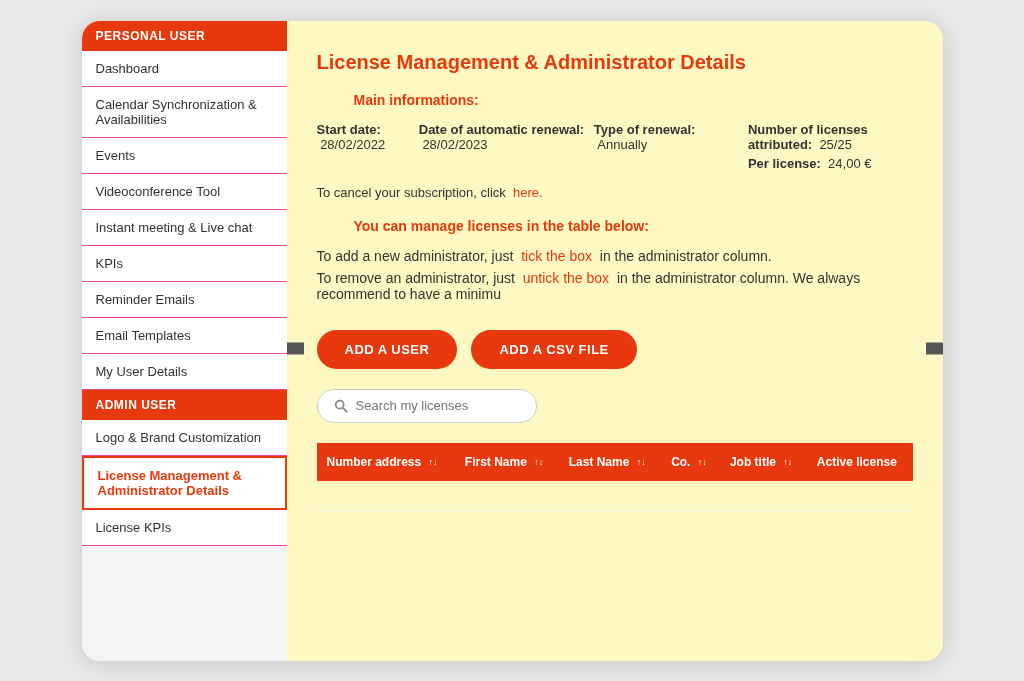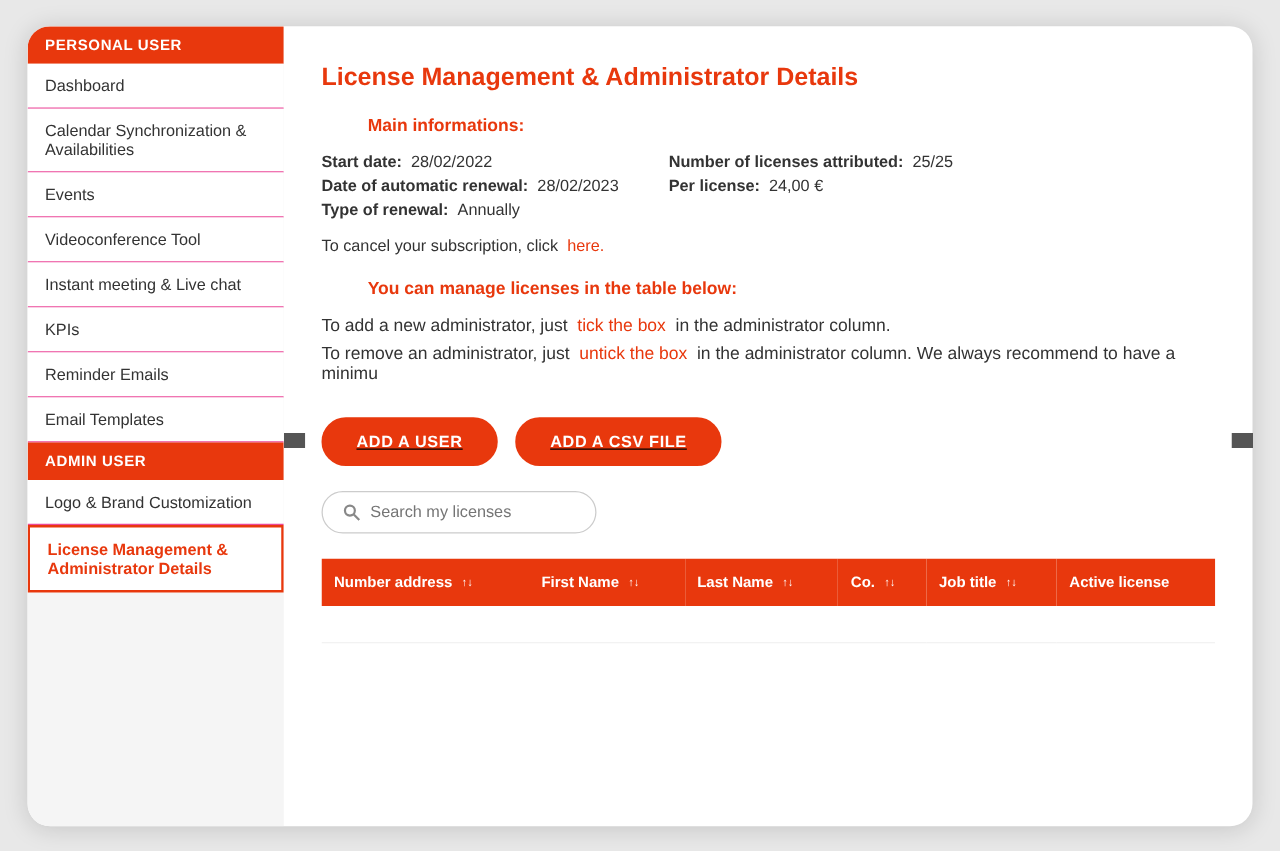--- a/index.html
+++ b/index.html
@@ -8,23 +8,23 @@
       font-family: Arial, sans-serif;
       font-size: 13px;
       width: 1024px;
       height: 681px;
       overflow: hidden;
       display: flex;
       align-items: center;
       justify-content: center;
     }
     .outer-container {
-      width: 980px;
+      width: 861px;
       height: 640px;
-      background: #ffffff;
+      background: #fef9c3;
       border-radius: 18px;
       display: flex;
       overflow: hidden;
       position: relative;
       box-shadow: 0 2px 20px rgba(0,0,0,0.15);
     }
     
     .sidebar {
       width: 205px;
       min-width: 205px;
@@ -76,21 +76,20 @@
       margin-bottom: 14px;
       padding-left: 37px;
     }
     .info-row {
       display: flex;
       gap: 40px;
       margin-bottom: 5px;
     }
     .info-block {
       display: flex;
-      flex-direction: column;
       gap: 4px;
     }
     .info-line {
       font-size: 13px;
       color: #333;
     }
     .info-line strong { font-weight: bold; }
     .cancel-text {
       margin-top: 14px;
       font-size: 13px;
@@ -109,21 +108,20 @@
       color: #333;
       margin-bottom: 6px;
     }
     .manage-instruction a { color: #e8380d; text-decoration: none; }
     .buttons-row {
       display: flex;
       gap: 14px;
       margin: 18px 0 20px 0;
       align-items: flex-start;
       position: relative;
-      text-decoration: underline;
     }
     .btn-orange {
       background: #e8380d;
       color: #fff;
       border: none;
       border-radius: 30px;
       padding: 12px 28px;
       font-size: 13px;
       font-weight: bold;
       cursor: pointer;
@@ -209,23 +207,25 @@
   <div class="sidebar">
     <div class="sidebar-section-header">PERSONAL USER</div>
     <div class="sidebar-item">Dashboard</div>
     <div class="sidebar-item">Calendar Synchronization &amp; Availabilities</div>
     <div class="sidebar-item">Events</div>
     <div class="sidebar-item">Videoconference Tool</div>
     <div class="sidebar-item">Instant meeting &amp; Live chat</div>
     <div class="sidebar-item">KPIs</div>
     <div class="sidebar-item">Reminder Emails</div>
     <div class="sidebar-item">Email Templates</div>
+    <div class="sidebar-item">My User Details</div>
     <div class="sidebar-section-header">ADMIN USER</div>
     <div class="sidebar-item">Logo &amp; Brand Customization</div>
     <div class="sidebar-item active">License Management &amp; Administrator Details</div>
+    <div class="sidebar-item">License KPIs</div>
   </div>
 
   <div class="main-content">
     <div class="page-title">License Management &amp; Administrator Details</div>
 
     <div class="section-subtitle">Main informations:</div>
 
     <div class="info-row">
       <div class="info-block">
         <div class="info-line">

